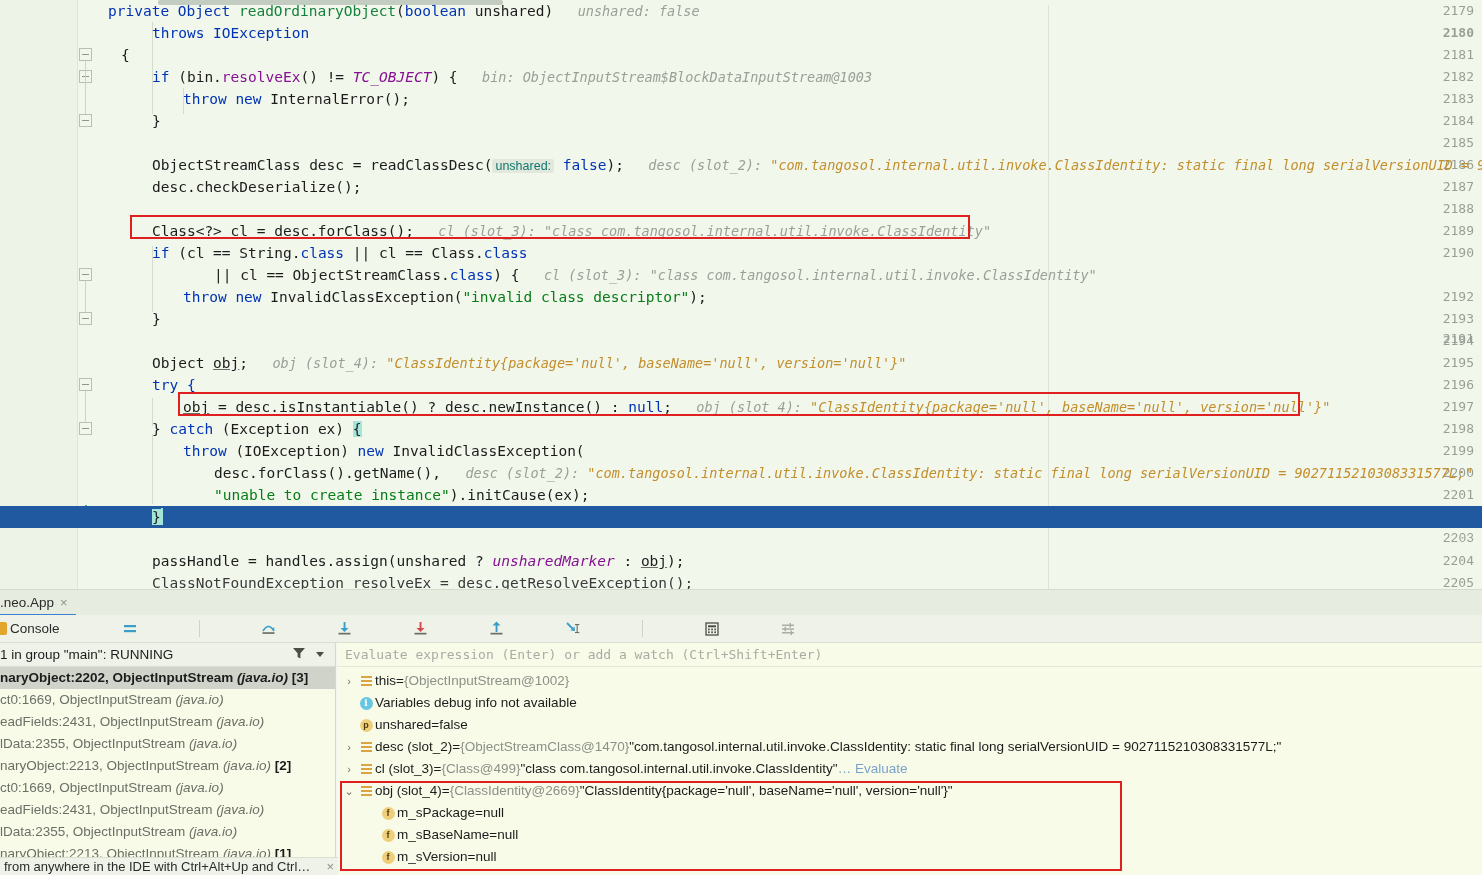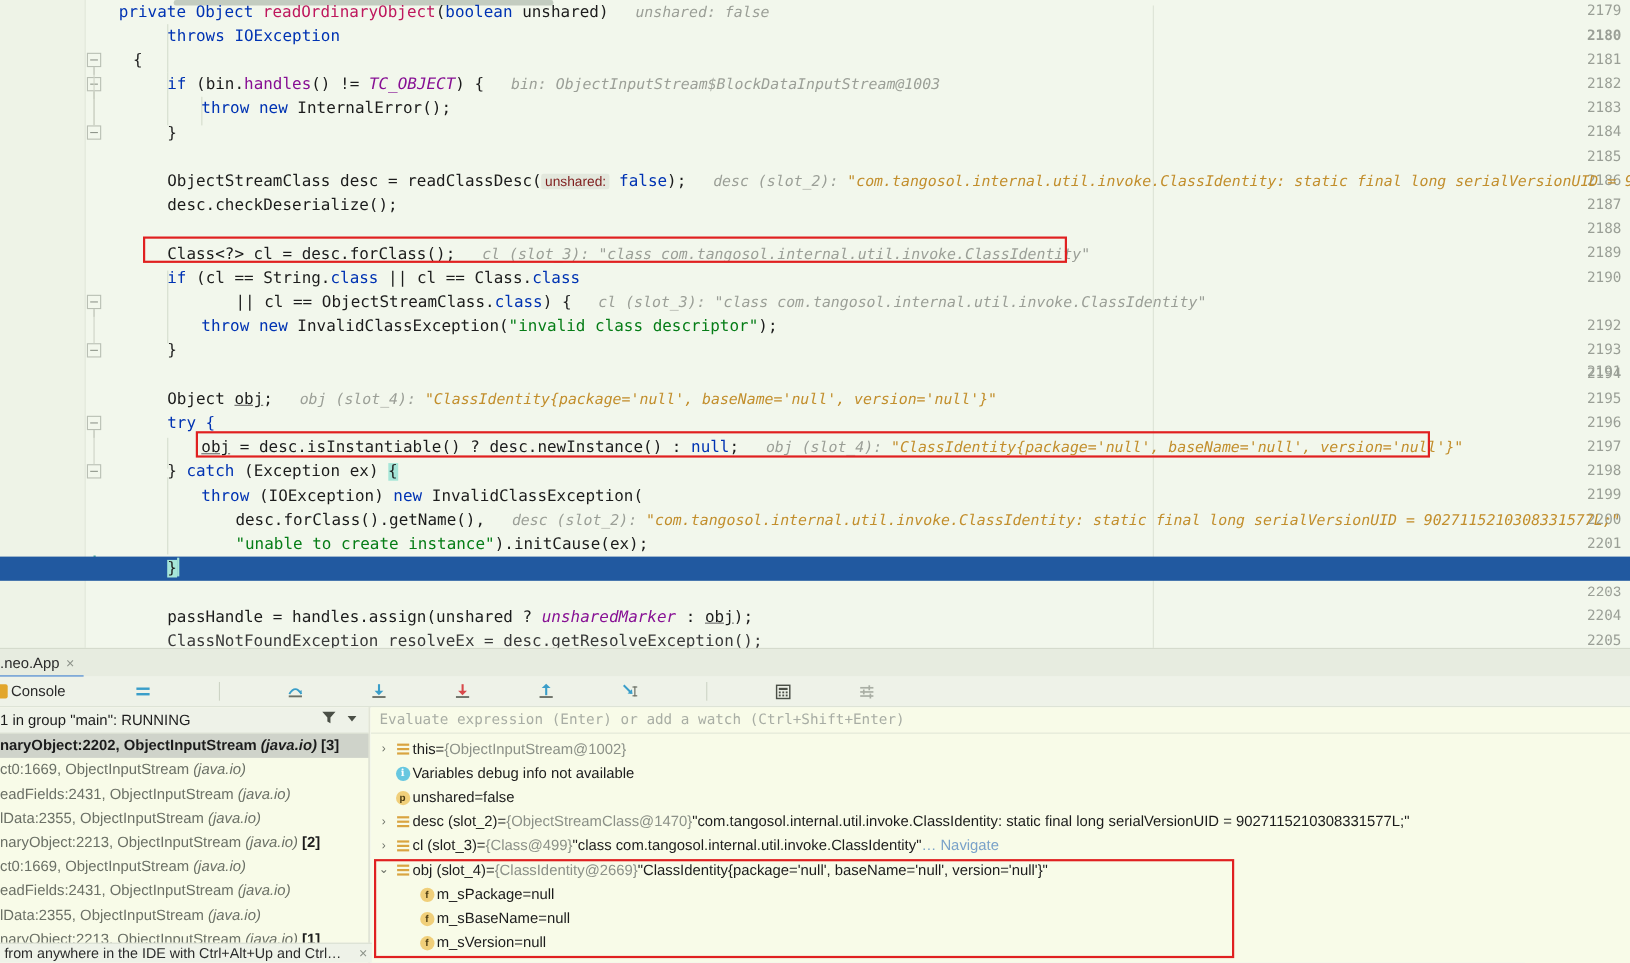--- a/index.html
+++ b/index.html
@@ -70,21 +70,21 @@
   }
 
   
   .kw  { color: #0033b3; }
   .stat{ color: #871094; font-style: italic; }
   .str { color: #067d17; }
   .und { text-decoration: underline; text-decoration-color:#6a6a6a; }
   .hint { color: #9b9f97; font-style: italic; font-size: 13.5px; }
   .hintval { color: #c28e2c; font-style: italic; font-size: 13.5px; }
   .param-chip {
-    background: #e3e8dd; color: #7f1d1d; font-style: normal;
+    background: #e3e8dd; color: #0f766e; font-style: normal;
     font-size: 12.5px; padding: 0 3px; border-radius: 2px;
     font-family: "Liberation Sans", sans-serif;
   }
   .caret {
     display:inline-block; width: 2px; height: 17px; background:#2a2a2a;
     vertical-align: -3px;
   }
   .sel-brace { background: #a5e5d8; }
 
   .hl-box {
@@ -251,27 +251,27 @@
   <div class="indentguide" style="left:152px; top:66px; height:48px"></div>
   <div class="indentguide" style="left:183px; top:88px; height:26px"></div>
   <div class="indentguide" style="left:152px; top:246px; height:66px"></div>
   <div class="indentguide" style="left:152px; top:398px; height:28px"></div>
   <div class="indentguide" style="left:152px; top:434px; height:70px"></div>
 
   <div id="top-scroll">
     <div class="thumb"></div>
   </div>
 
-  <div class="code-line" style="top:0px"><span class="kw">private </span><span class="kw">Object </span><span style="color:#be185d">readOrdinaryObject</span><span>(</span><span class="kw">boolean</span><span> unshared)</span><span class="hint">   </span><span class="hint">unshared: false</span></div>
+  <div class="code-line" style="top:0px"><span class="kw">private </span><span class="kw">Object </span><span style="color:#15803d">readOrdinaryObject</span><span>(</span><span class="kw">boolean</span><span> unshared)</span><span class="hint">   </span><span class="hint">unshared: false</span></div>
 
   <div class="code-line" style="top:22px; left:152px"><span class="kw">throws IOException</span></div>
 
   <div class="code-line" style="top:44px; left:121px"><span>{</span></div>
 
-  <div class="code-line" style="top:66px; left:152px"><span class="kw">if </span><span>(bin.</span><span style="color:#871094">handles</span><span>() != </span><span class="stat">TC_OBJECT</span><span>) {</span><span class="hint">   </span><span class="hint">bin: ObjectInputStream$BlockDataInputStream@1003</span></div>
+  <div class="code-line" style="top:66px; left:152px"><span class="kw">if </span><span>(bin.</span><span style="color:#871094">resolveEx</span><span>() != </span><span class="stat">TC_OBJECT</span><span>) {</span><span class="hint">   </span><span class="hint">bin: ObjectInputStream$BlockDataInputStream@1003</span></div>
 
   <div class="code-line" style="top:88px; left:183px"><span class="kw">throw </span><span class="kw">new </span><span>InternalError();</span></div>
 
   <div class="code-line" style="top:110px; left:152px"><span>}</span></div>
 
   <div class="code-line" style="top:154px; left:152px"><span>ObjectStreamClass desc = readClassDesc(</span><span class="param-chip">unshared:</span><span class="kw"> </span><span class="kw">false</span><span>);</span><span class="hint">   </span><span class="hint">desc (slot_2):</span><span class="hintval"> </span><span class="hintval">"com.tangosol.internal.util.invoke.ClassIdentity: static final long serialVersionUID = 9027115</span></div>
 
   <div class="code-line" style="top:176px; left:152px"><span>desc.checkDeserialize();</span></div>
 
   <div class="code-line" style="top:220px; left:152px"><span>Class&lt;?&gt; cl = desc.forClass();</span><span class="hint">   </span><span class="hint">cl (slot_3):</span><span class="hint"> </span><span class="hint">"class com.tangosol.internal.util.invoke.ClassIdentity"</span></div>
@@ -480,21 +480,21 @@
           <span class="icon-obj">
             <i style="top:0"></i>
             <i style="top:4px"></i>
             <i style="top:8px"></i>
           </span>
         </span>
         <span class="vname">cl (slot_3)</span>
         <span class="veq"> = </span>
         <span class="vref">{Class@499}</span>
         <span class="vstr"> "class com.tangosol.internal.util.invoke.ClassIdentity"</span>
-        <span class="vnav"> … Navigate</span>
+        <span class="vnav"> … Evaluate</span>
       </div>
       <div class="var-row" style="padding-left: 4px;">
         <span class="twisty">⌄</span>
         <span class="vicon">
           <span class="icon-obj">
             <i style="top:0"></i>
             <i style="top:4px"></i>
             <i style="top:8px"></i>
           </span>
         </span>

